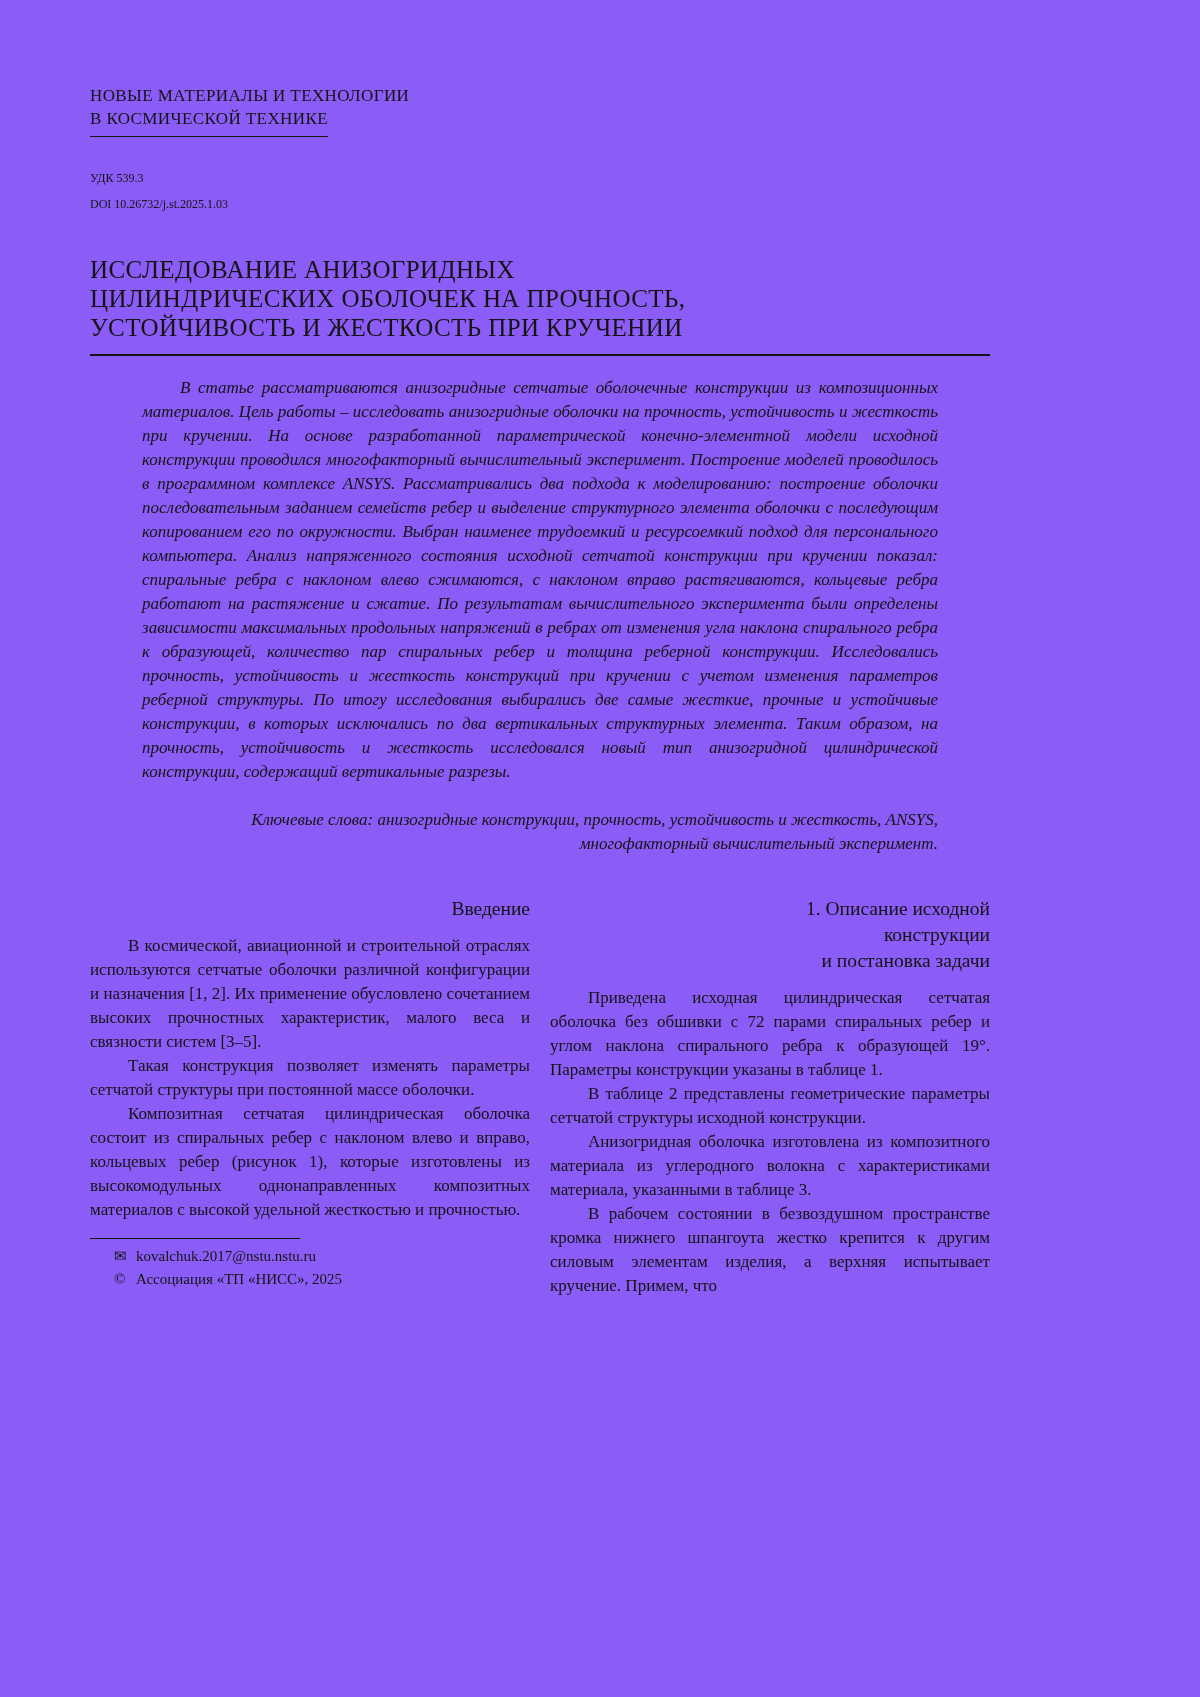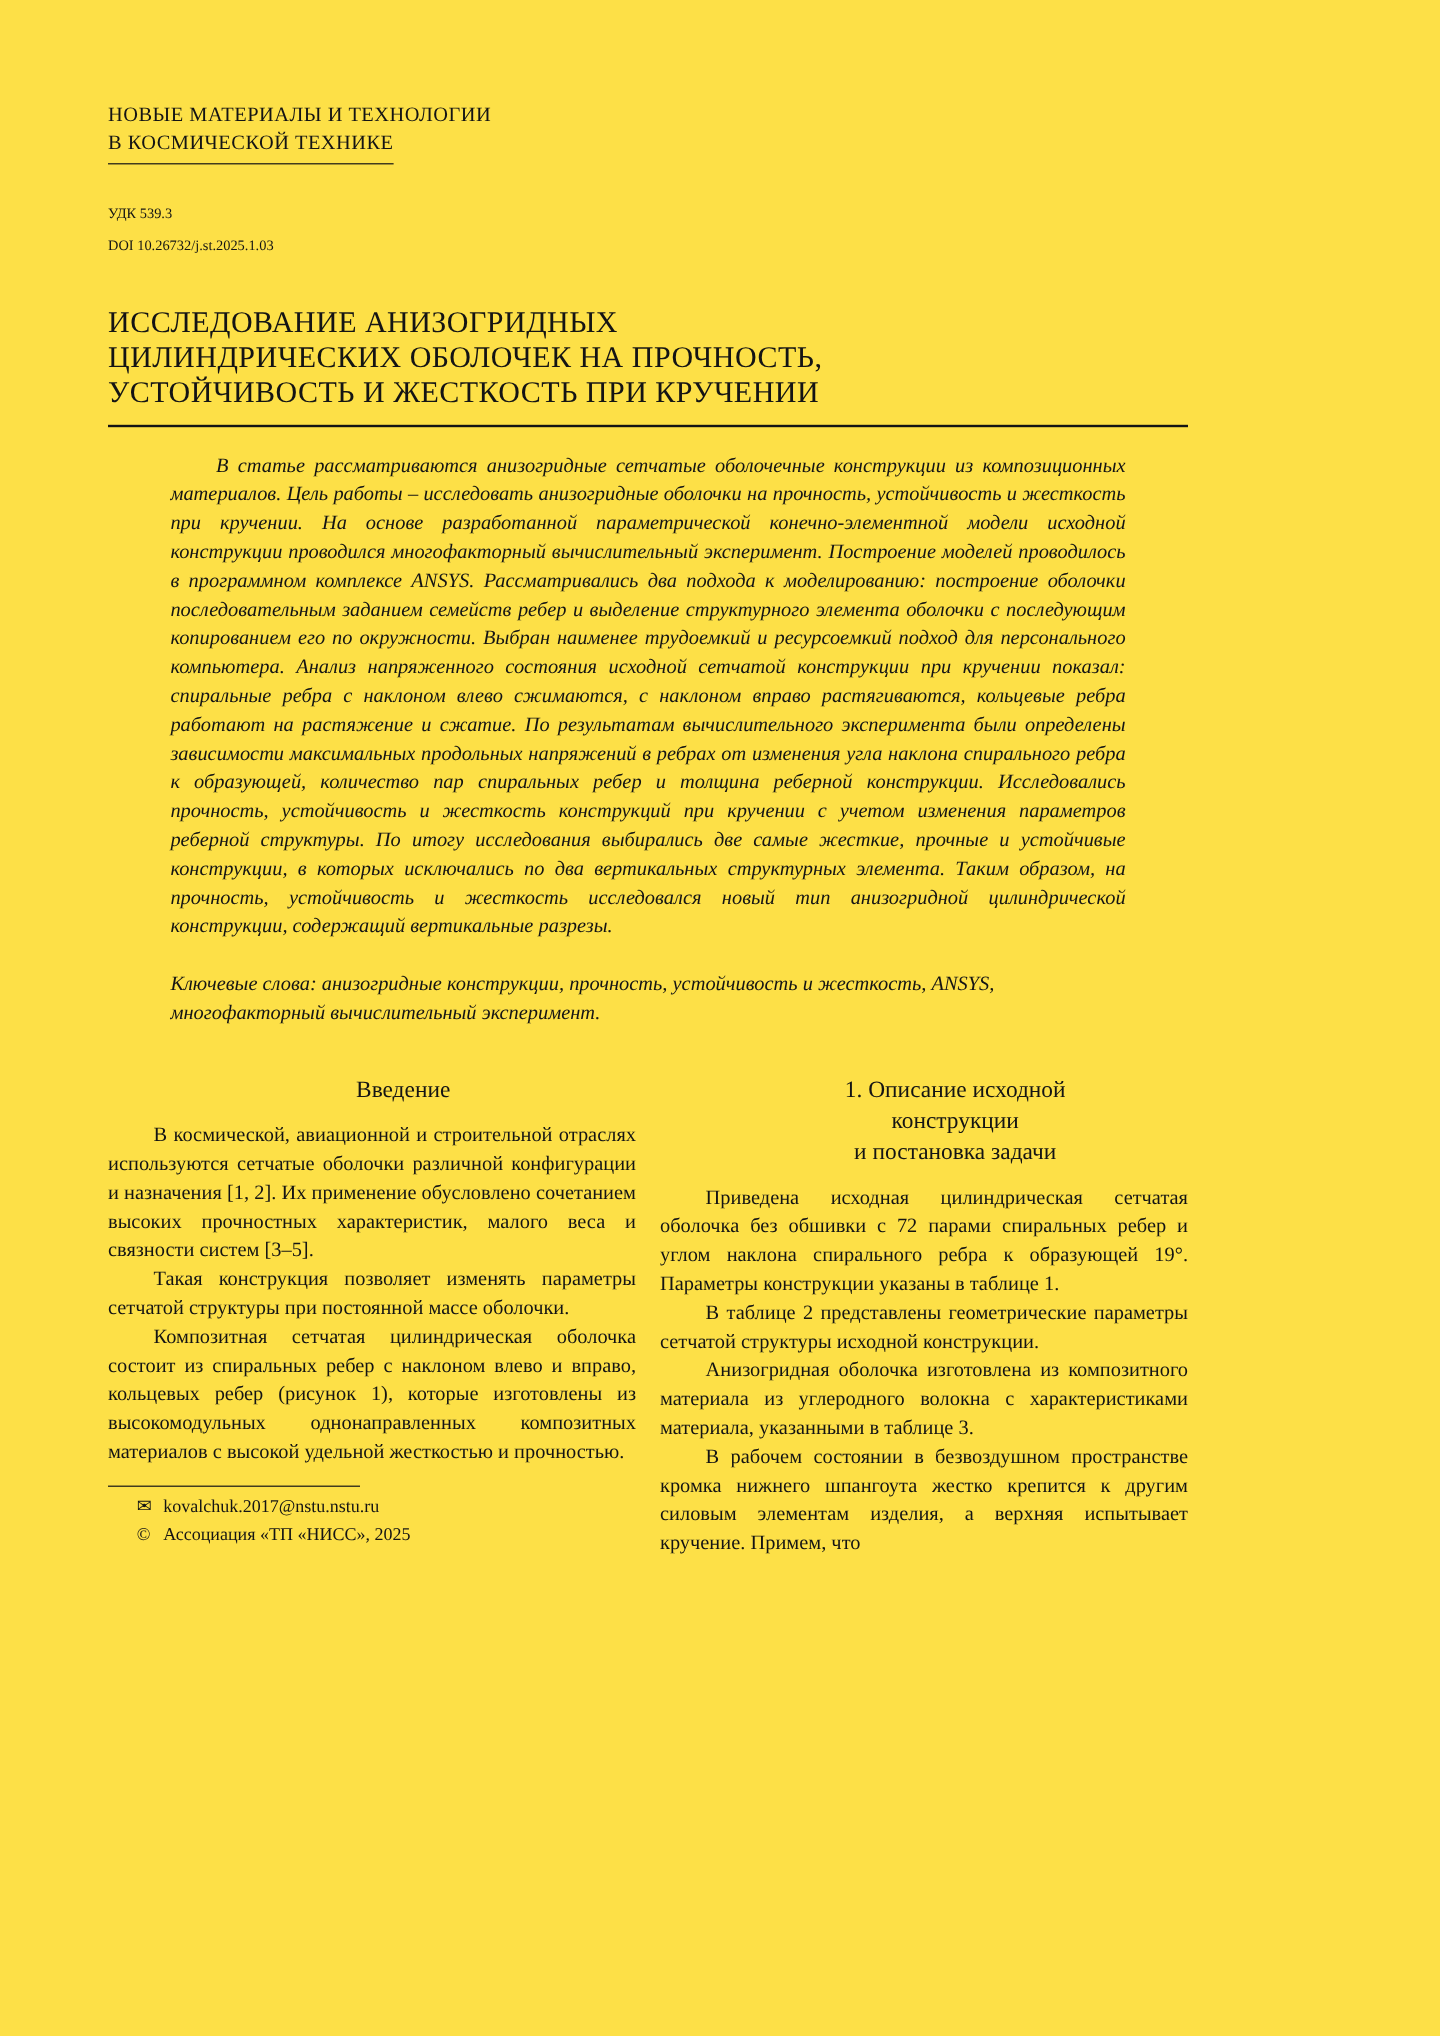--- a/index.html
+++ b/index.html
@@ -1,21 +1,21 @@
 <!DOCTYPE html>
 <html lang="ru"><head>
 <meta charset="utf-8">
 <style>
   * { margin:0; padding:0; box-sizing:border-box; }
   html, body { background:#ffffff; }
   .page {
     position:relative;
     width:1200px;
     height:1697px;
-    background:#fde047;
+    background:#8b5cf6;
     color:#141414;
     font-family:"Liberation Serif","DejaVu Serif",serif;
     padding:84px 210px 0 90px;
     overflow:hidden;
   }
   .running-head { font-size:17px; line-height:23px; letter-spacing:0.4px; }
   .rh-line2 { display:inline-block; border-bottom:1.6px solid #141414; padding-bottom:6px; }
   .meta { margin-top:28px; font-size:12px; line-height:26px; }
   .article-title {
     margin-top:38px;
@@ -38,32 +38,32 @@
     font-size:17px;
     line-height:24px;
     text-align:justify;
     text-indent:38px;
   }
   .keywords {
     margin:24px 52px 0 52px;
     font-style:italic;
     font-size:17px;
     line-height:24px;
-    text-align:left;
+    text-align:right;
   }
   .columns { display:flex; gap:20px; margin-top:40px; }
   .col { width:440px; font-size:17px; line-height:24px; text-align:justify; }
   .col h2 {
     font-size:19.5px;
     line-height:26px;
     font-weight:normal;
     padding-left:52px;
     margin-bottom:12px;
     white-space:pre-line;
-    text-align:center;
+    text-align:right;
   }
   .col p { text-indent:38px; }
   .footnote { margin-top:16px; font-size:15px; line-height:23px; text-align:left; }
   .footnote-rule { width:210px; border-top:1.4px solid #141414; margin-bottom:6px; }
   .fn-row { display:flex; }
   .fn-icon { width:46px; padding-left:24px; flex:none; }
 </style>
 </head>
 <body>
 

